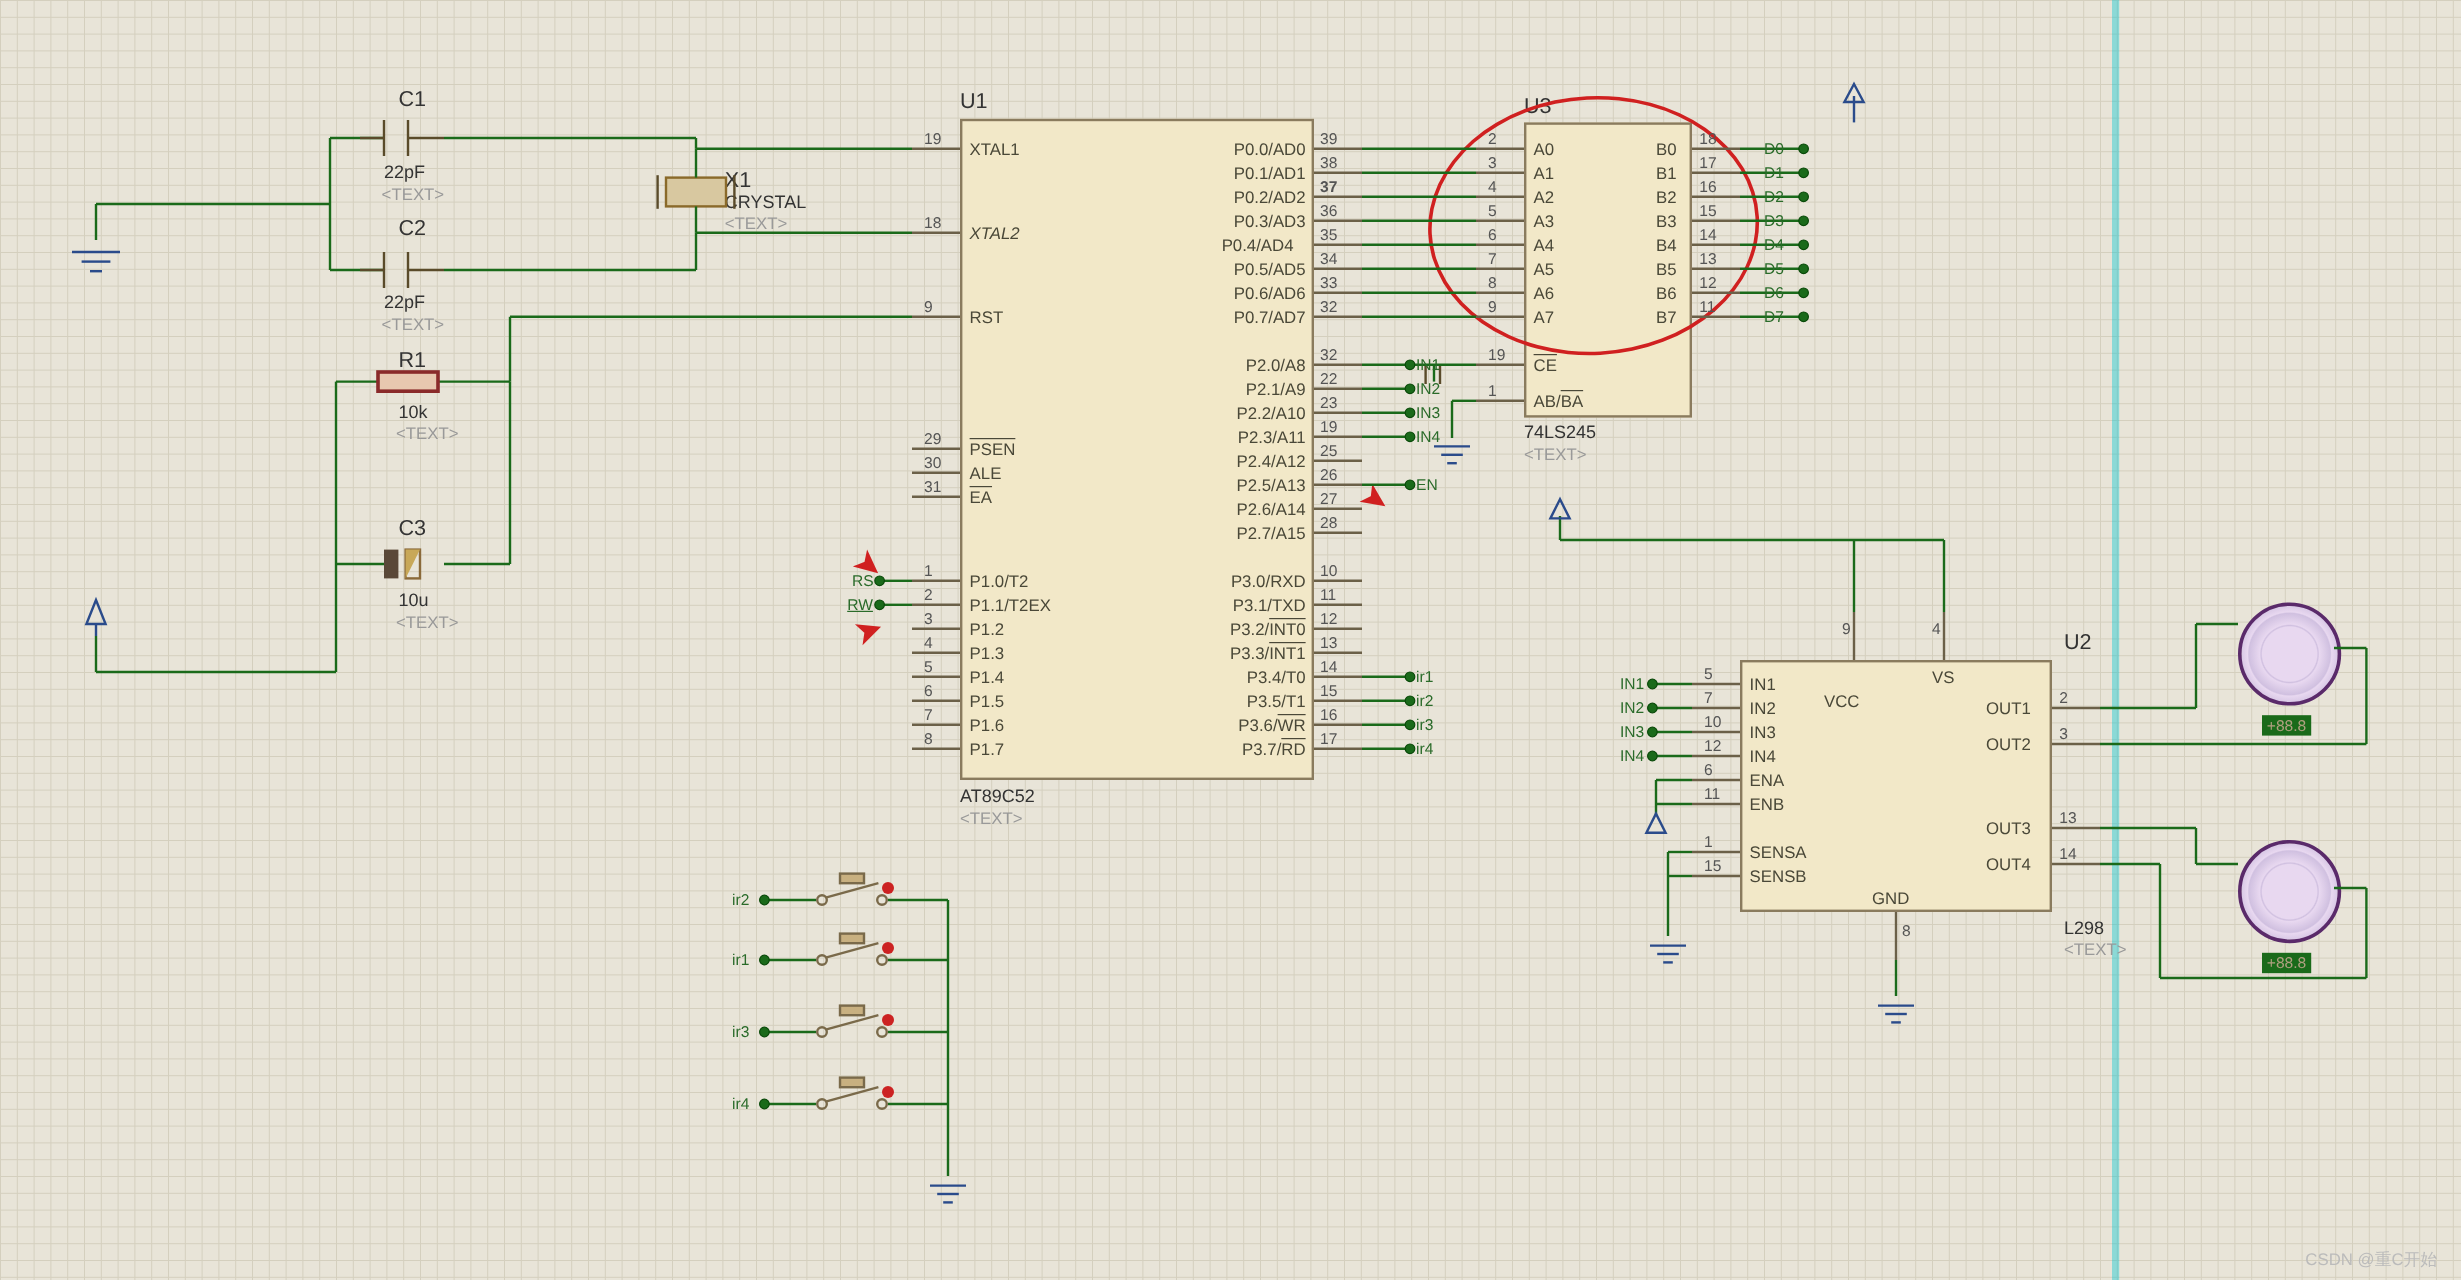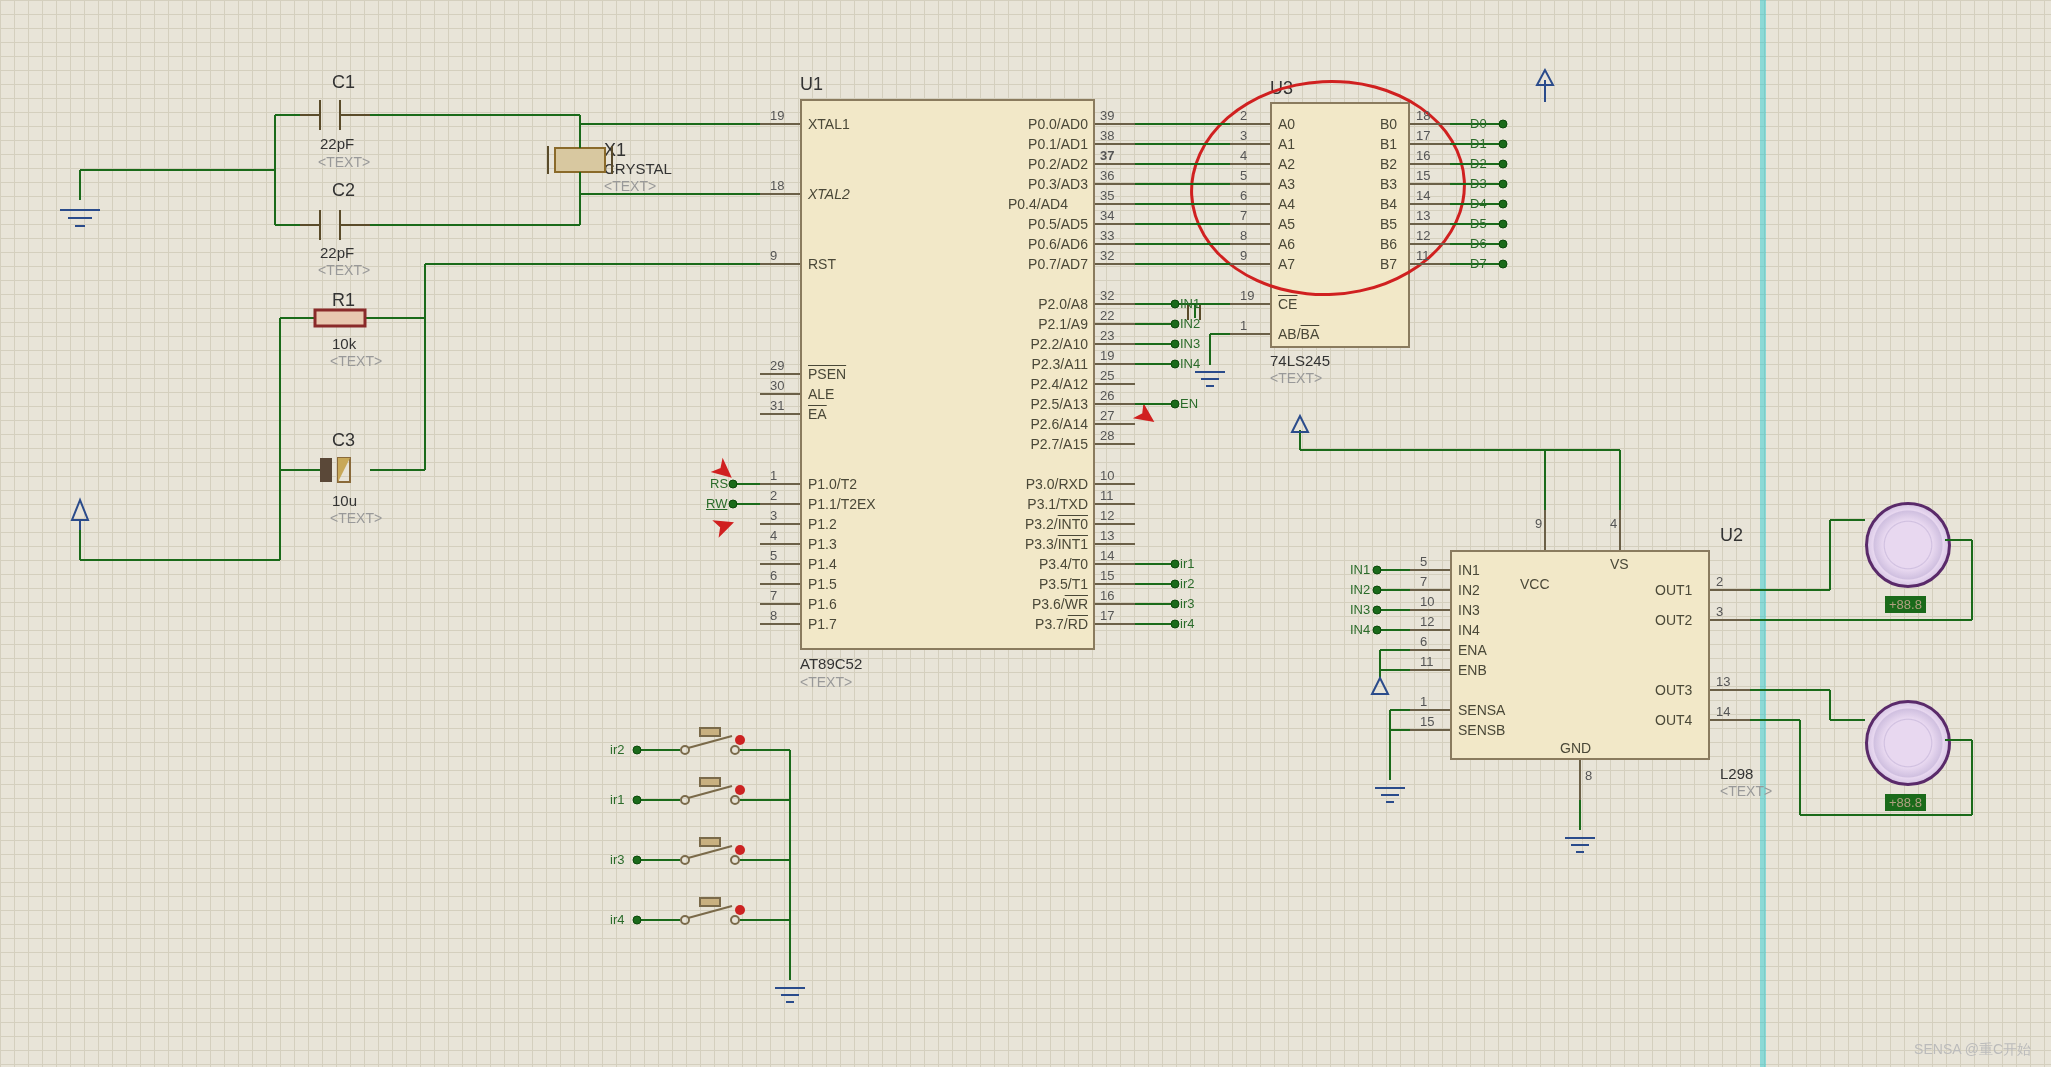--- a/index.html
+++ b/index.html
@@ -561,21 +561,21 @@
 <div class="netlabel" style="left:1350px; top:562px;">IN1</div>
 <div class="netlabel" style="left:1350px; top:582px;">IN2</div>
 <div class="netlabel" style="left:1350px; top:602px;">IN3</div>
 <div class="netlabel" style="left:1350px; top:622px;">IN4</div>
 
 <div class="netlabel" style="left:610px; top:742px;">ir2</div>
 <div class="netlabel" style="left:610px; top:792px;">ir1</div>
 <div class="netlabel" style="left:610px; top:852px;">ir3</div>
 <div class="netlabel" style="left:610px; top:912px;">ir4</div>
 
-<div class="watermark">SENSA @重C开始</div>
+<div class="watermark">CSDN @重C开始</div>
 
 <div class="pin-num" style="left: 770px; top: 108px;">19</div>
 <div class="pin-label" style="left: 808px; top: 116px;">XTAL1</div>
 <div class="pin-num" style="left: 770px; top: 178px;">18</div>
 <div class="pin-label" style="left: 808px; top: 186px; font-style: italic;">XTAL2</div>
 <div class="pin-num" style="left: 770px; top: 248px;">9</div>
 <div class="pin-label" style="left: 808px; top: 256px;">RST</div>
 <div class="pin-num" style="left: 770px; top: 358px;">29</div>
 <div class="pin-label" style="left: 808px; top: 366px;"><span class="bar">PSEN</span></div>
 <div class="pin-num" style="left: 770px; top: 378px;">30</div>
@@ -600,21 +600,21 @@
 <div class="pin-label" style="left: 808px; top: 616px;">P1.7</div>
 <div class="pin-num" style="left: 1100px; top: 108px;">39</div>
 <div class="pin-label" style="left: 1008px; top: 116px; width: 80px; text-align: right;">P0.0/AD0</div>
 <div class="pin-num" style="left: 1100px; top: 128px;">38</div>
 <div class="pin-label" style="left: 1008px; top: 136px; width: 80px; text-align: right;">P0.1/AD1</div>
 <div class="pin-num" style="left: 1100px; top: 148px; font-weight: bold;">37</div>
 <div class="pin-label" style="left: 1008px; top: 156px; width: 80px; text-align: right;">P0.2/AD2</div>
 <div class="pin-num" style="left: 1100px; top: 168px;">36</div>
 <div class="pin-label" style="left: 1008px; top: 176px; width: 80px; text-align: right;">P0.3/AD3</div>
 <div class="pin-num" style="left: 1100px; top: 188px;">35</div>
-<div class="pin-label" style="left: 1008px; top: 196px; width: 80px; text-align: left;">P0.4/AD4</div>
+<div class="pin-label" style="left: 1008px; top: 196px; width: 80px; text-align: center;">P0.4/AD4</div>
 <div class="pin-num" style="left: 1100px; top: 208px;">34</div>
 <div class="pin-label" style="left: 1008px; top: 216px; width: 80px; text-align: right;">P0.5/AD5</div>
 <div class="pin-num" style="left: 1100px; top: 228px;">33</div>
 <div class="pin-label" style="left: 1008px; top: 236px; width: 80px; text-align: right;">P0.6/AD6</div>
 <div class="pin-num" style="left: 1100px; top: 248px;">32</div>
 <div class="pin-label" style="left: 1008px; top: 256px; width: 80px; text-align: right;">P0.7/AD7</div>
 <div class="pin-num" style="left: 1100px; top: 288px;">32</div>
 <div class="pin-label" style="left: 1008px; top: 296px; width: 80px; text-align: right;">P2.0/A8</div>
 <div class="pin-num" style="left: 1100px; top: 308px;">22</div>
 <div class="pin-label" style="left: 1008px; top: 316px; width: 80px; text-align: right;">P2.1/A9</div>

